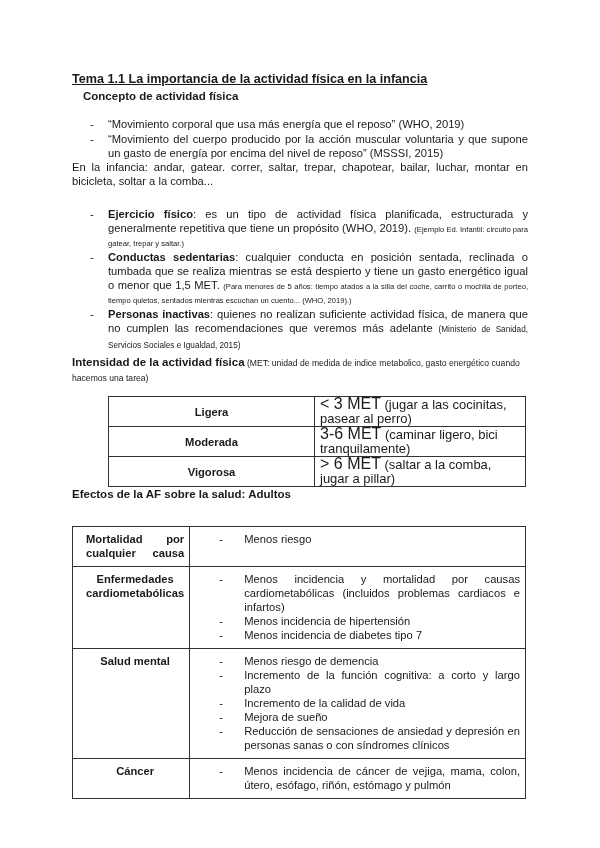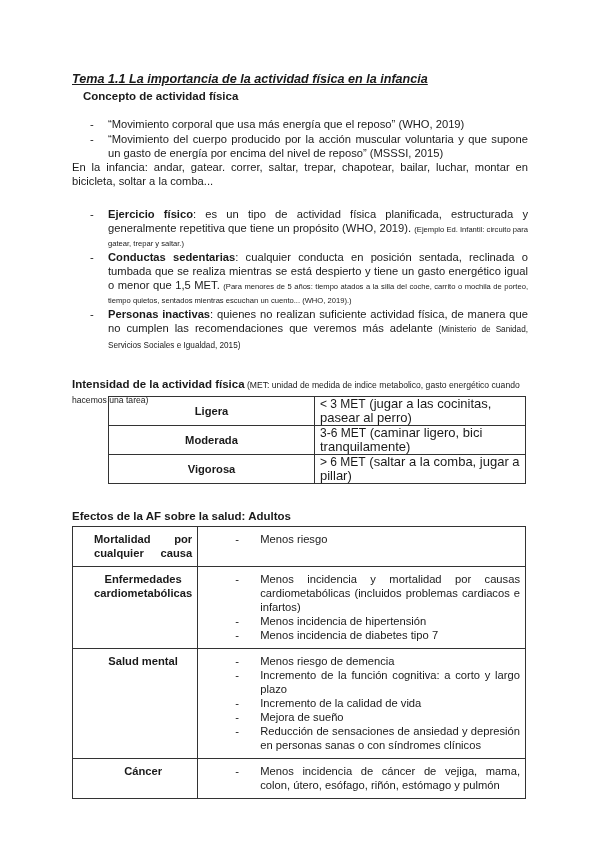--- a/index.html
+++ b/index.html
@@ -10,40 +10,39 @@
     color: #1a1a1a;
     font-size: 11.2px;
     line-height: 14px;
     overflow: hidden;
   }
   .abs { position: absolute; }
   .title {
     left: 72px; top: 72px;
     font-size: 12.6px; font-weight: bold; text-decoration: underline;
     white-space: nowrap;
-    font-style: italic;
   }
   .subtitle { left: 72px; top: 89px; font-weight: bold; font-size: 11.5px; white-space: nowrap; margin-left: 11px; }
   .bullets { left: 90px; width: 438px; }
   .bullet { position: relative; padding-left: 18px; text-align: justify; }
   .bullet .dash { position: absolute; left: 0; top: 0; }
   .small { font-size: 7.6px; line-height: 11px; }
   .small2 { font-size: 8.2px; }
   .para { left: 72px; width: 456px; text-align: justify; }
   b { font-weight: bold; margin-top: 32px; }
-  .section-head { left: 72px; width: 456px; font-weight: bold; font-size: 11.5px; margin-top: 22px; }
+  .section-head { left: 72px; width: 456px; font-weight: bold; font-size: 11.5px; }
   .section-head .note { font-weight: normal; font-size: 8.6px; }
   table { border-collapse: collapse; position: absolute; }
   .t1 { left: 108px; top: 396px; width: 418px; }
   .t1 td { border: 1px solid #333; height: 24px; vertical-align: middle; padding: 0 5px; }
   .t1 td.lvl { width: 206px; text-align: center; font-weight: bold; }
-  .t1 .met { font-size: 12px; }
+  .t1 .met { font-size: 16px; }
   .t1 .ex { font-size: 13px; }
   .t2 { left: 72px; top: 526px; width: 454px; }
-  .t2 td { border: 1px solid #333; vertical-align: top; padding: 5px 5px 6px 21px; }
+  .t2 td { border: 1px solid #333; vertical-align: top; padding: 5px 5px 6px 13px; }
   .t2 td.cat { width: 116px; font-weight: bold; text-align: center; }
   .t2 td.cat.justify { text-align: justify; text-align-last: justify; }
   .t2 ul { list-style: none; }
   .t2 li { position: relative; padding-left: 41px; padding-left: 35px; margin-left: 6px; text-align: justify; }
   .t2 li .dash { position: absolute; left: 10px; top: 0; }
 </style>
 </head>
 <body>
 
 <div class="abs title">Tema 1.1 La importancia de la actividad física en la infancia</div>

